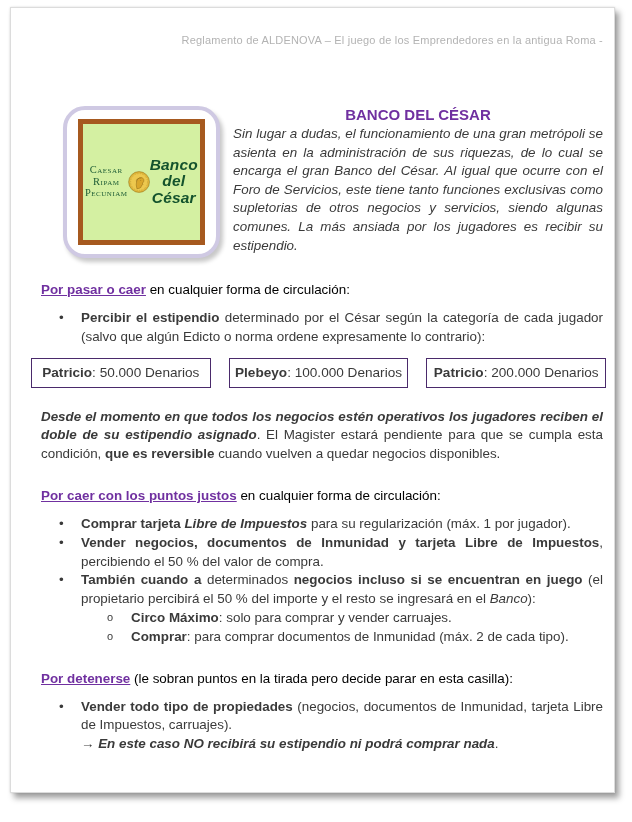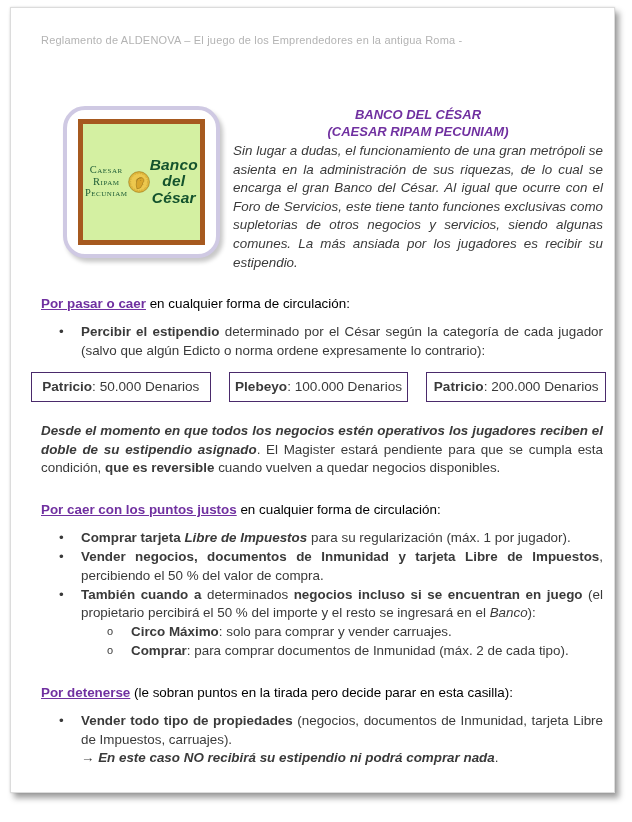--- a/index.html
+++ b/index.html
@@ -1,37 +1,37 @@
 <!DOCTYPE html>
 <html lang="es"><head>
 <meta charset="utf-8">
 <style>
   html,body{margin:0;padding:0;background:#ffffff;}
   .canvas{position:relative;width:632px;height:822px;background:#ffffff;overflow:hidden;
           font-family:"Liberation Sans",sans-serif;color:#3a3a3a;}
   .sheet{position:absolute;left:10px;top:7px;width:605px;height:786px;background:#ffffff;
          border:1px solid #dcdcdc;box-shadow:0 0 2px rgba(0,0,0,0.12),4px 5px 6px rgba(0,0,0,0.38);
          box-sizing:border-box;padding:24px 11px 0 30px;}
-  .hdr{text-align:left;color:#b3b3b3;font-size:11px;letter-spacing:.2px;margin:2px 0 16px 0;}
+  .hdr{text-align:right;color:#b3b3b3;font-size:11px;letter-spacing:.2px;margin:2px 0 16px 0;}
 
   
   .top-row{display:flex;margin-top:60px;}
   .logo-frame{flex:0 0 auto;width:157px;height:152px;margin-left:22px;border:4px solid #cfc9e3;
               border-radius:22px;background:#ffffff;box-shadow:3px 4px 4px rgba(0,0,0,0.22);
               display:flex;align-items:center;justify-content:center;box-sizing:border-box;}
   .logo-inner{width:127px;height:126px;background:#d4f0a2;border:5px solid #a6591f;
               box-sizing:border-box;display:flex;flex-direction:row;align-items:center;
               justify-content:space-between;padding:4px 2px 5px 2px;}
   .logo-title{font-family:"Liberation Serif",serif;color:#1d5c35;font-size:10.5px;line-height:11.5px;
               text-align:center;letter-spacing:.5px;font-variant:small-caps;}
   .coin{display:block;margin:-1px 0;}
   .logo-name{color:#14532d;font-weight:bold;font-style:italic;font-size:15.5px;line-height:16.5px;
              text-align:center;letter-spacing:.2px;}
   .title-col{flex:1 1 auto;margin-left:13px;}
-  .doc-title{color:#7030A0;font-weight:bold;font-size:13px;line-height:17px;text-align:center;font-style:italic;}
+  .doc-title{color:#7030A0;font-weight:bold;font-size:15px;line-height:17px;text-align:center;}
   .intro{font-style:italic;text-align:justify;font-size:13.4px;line-height:18.6px;margin:2px 0 0 0;}
 
   
   .sec-head{margin:24px 0 0 0;font-size:13.4px;}
   .sec-link{color:#7030A0;font-weight:bold;text-decoration:underline;cursor:pointer;}
   .sec-rest{color:#000000;}
   .para{font-size:13.4px;line-height:18.8px;text-align:justify;margin:20px 0 0 0;}
   .r-b{font-weight:bold;}
   .r-i{font-style:italic;}
 
@@ -77,21 +77,20 @@
           <div class="logo-name">
             <div>Banco del</div>
             <div>César</div>
           </div>
         </div>
       </div>
 
       <div class="title-col">
         <div class="doc-title">
           <div>BANCO DEL CÉSAR</div>
-          <div>(CAESAR RIPAM PECUNIAM)</div>
         </div>
         <p class="intro">Sin lugar a dudas, el funcionamiento de una gran metrópoli se asienta en la administración de sus riquezas, de lo cual se encarga el gran Banco del César. Al igual que ocurre con el Foro de Servicios, este tiene tanto funciones exclusivas como supletorias de otros negocios y servicios, siendo algunas comunes. La más ansiada por los jugadores es recibir su estipendio.</p>
       </div>
     </div>
 
     <p class="sec-head"><span class="sec-link">Por pasar o caer</span><span class="sec-rest"> en cualquier forma de circulación:</span></p>
 
     <ul class="lvl1">
       <li><span class="r-b">Percibir el estipendio</span><span> determinado por el César según la categoría de cada jugador (salvo que algún Edicto o norma ordene expresamente lo contrario):</span></li>
     </ul>

